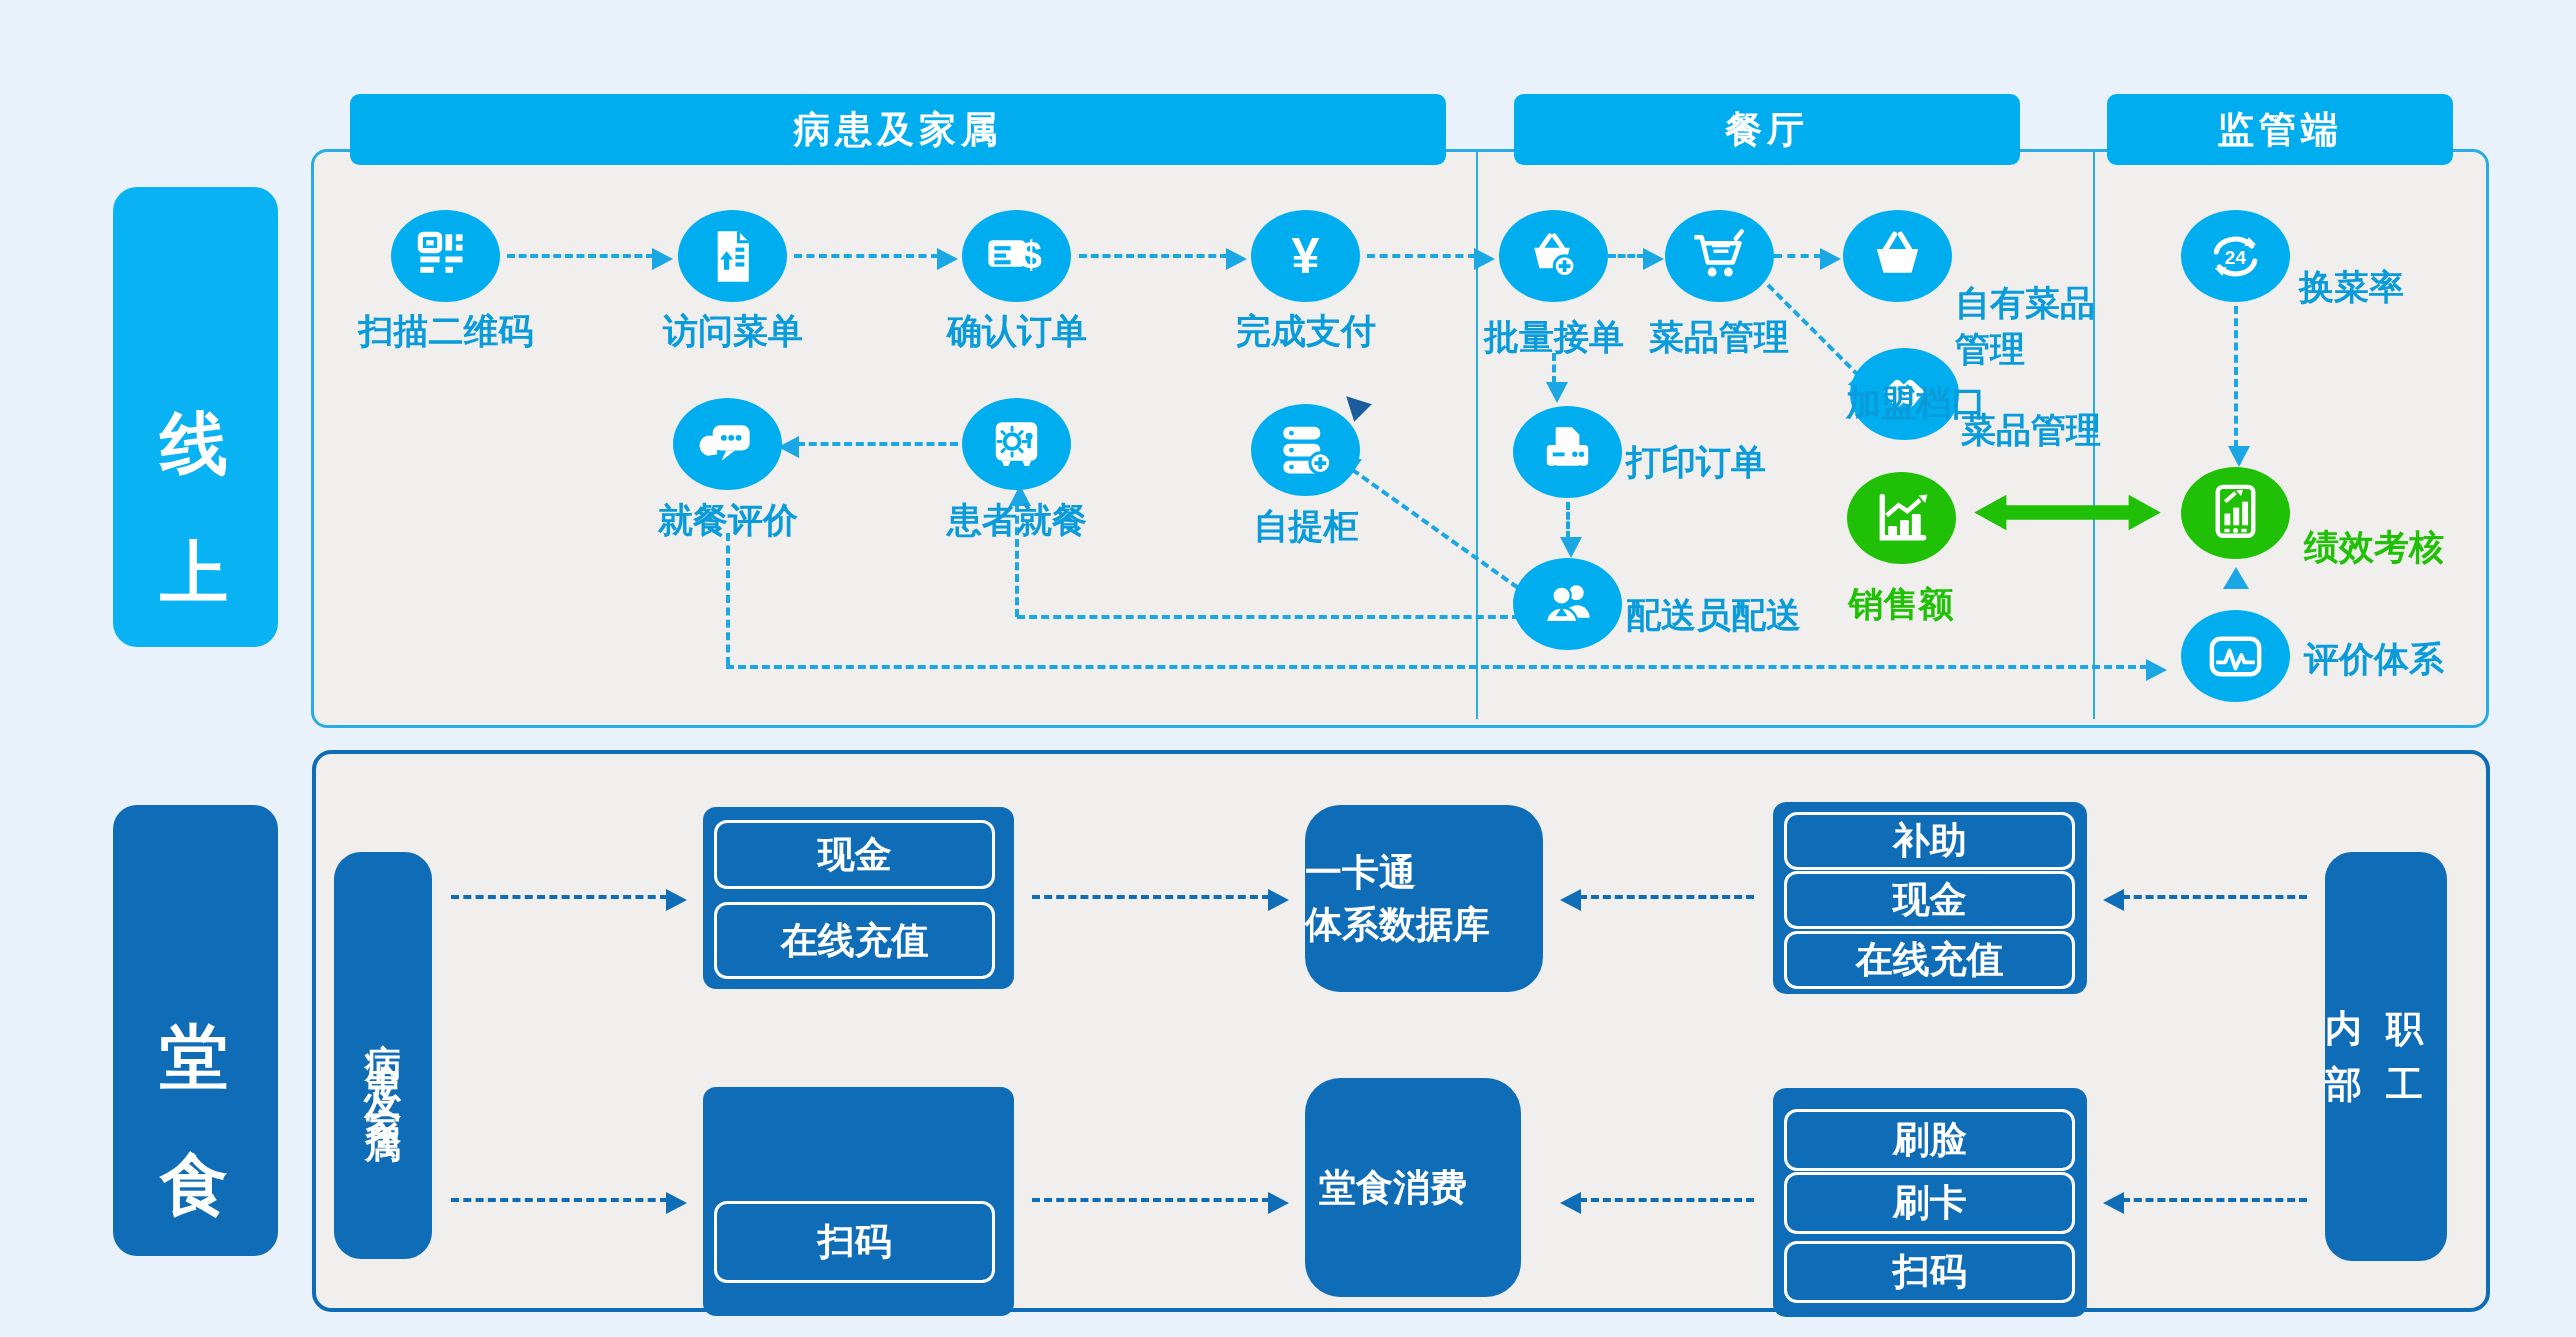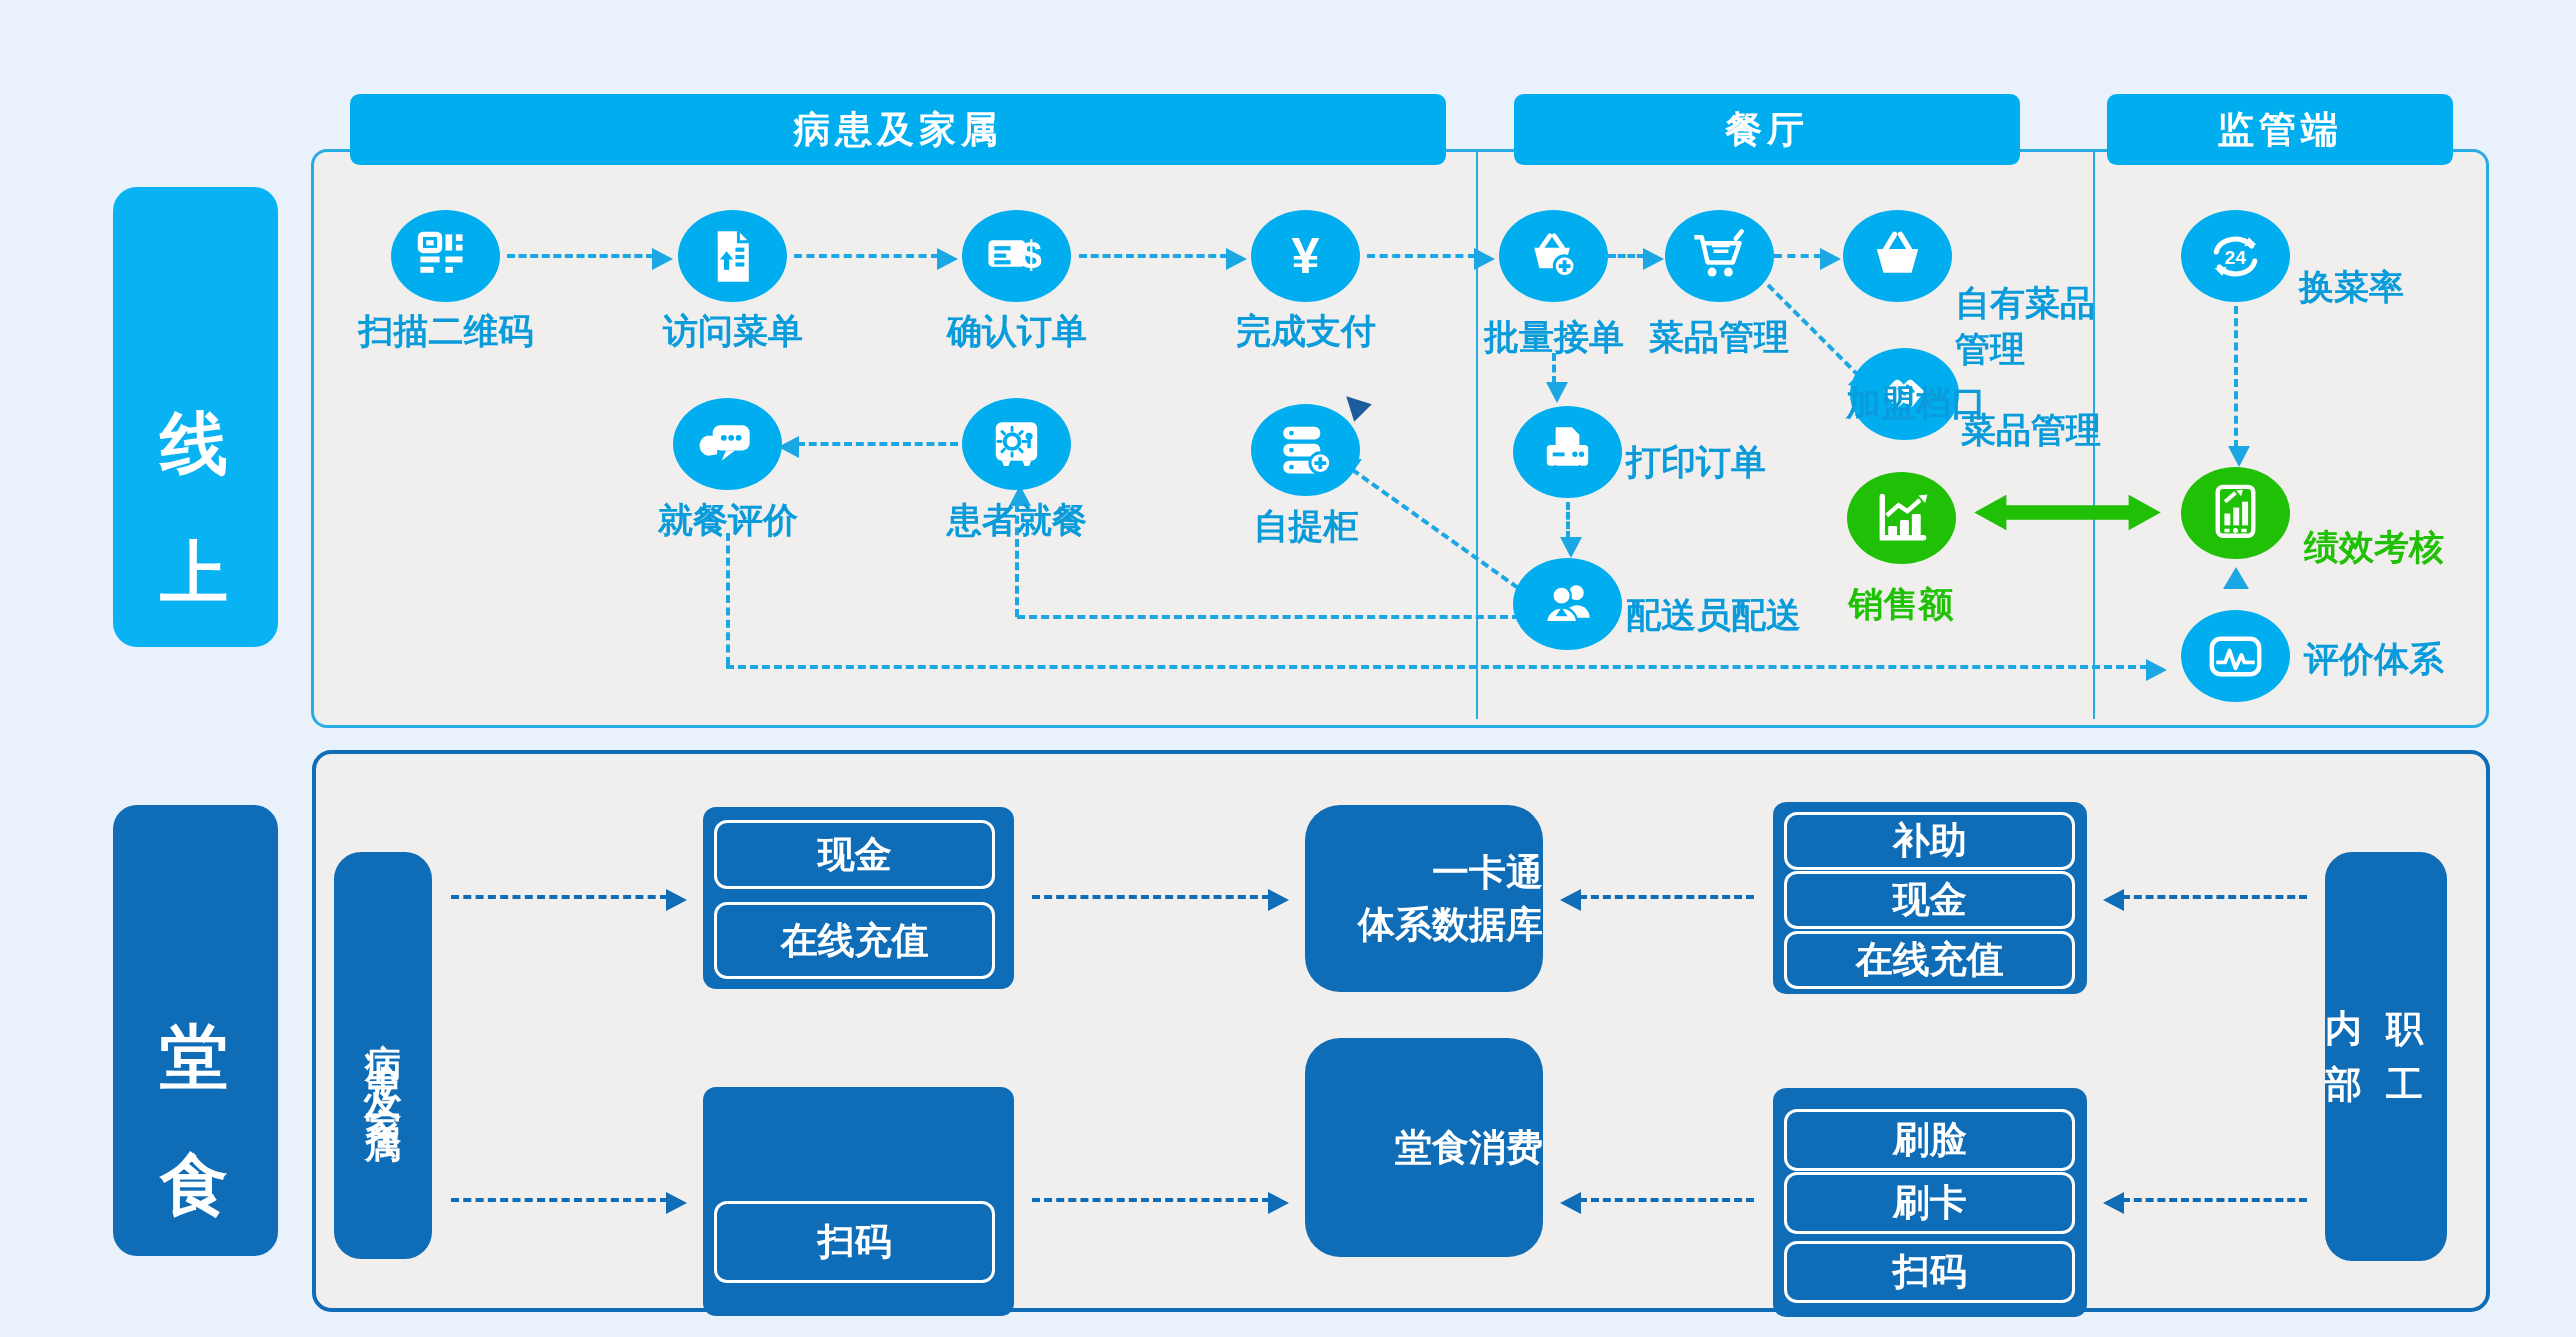--- a/index.html
+++ b/index.html
@@ -26,21 +26,21 @@
   .arrow i{position:absolute;width:0;height:0;display:block;}
   .hr{border-top:11.3px solid transparent;border-bottom:11.3px solid transparent;border-left:21px solid #1BA7E3;}
   .hl{border-top:11.3px solid transparent;border-bottom:11.3px solid transparent;border-right:21px solid #1BA7E3;}
   .hu{border-left:11.3px solid transparent;border-right:11.3px solid transparent;border-bottom:21px solid #1BA7E3;}
   .hd{border-left:11.3px solid transparent;border-right:11.3px solid transparent;border-top:21px solid #1BA7E3;}
   .dk .hr{border-left-color:#0F6CB6;}
   .dk .hl{border-right-color:#0F6CB6;}
   .rot{transform-origin:0 50%;}
   .grp{position:absolute;background:#0F6CB6;border-radius:13px;z-index:4;}
   .inner{position:absolute;border:3.2px solid #fff;border-radius:13px;color:#fff;display:flex;align-items:center;justify-content:center;font-size:37px;}
-  .bigbox{position:absolute;background:#0F6CB6;border-radius:35px;color:#fff;display:flex;flex-direction:column;align-items:flex-end;justify-content:center;font-size:37px;z-index:4;line-height:1.4;}
+  .bigbox{position:absolute;background:#0F6CB6;border-radius:35px;color:#fff;display:flex;flex-direction:column;align-items:flex-start;justify-content:center;font-size:37px;z-index:4;line-height:1.4;}
   .vbox{position:absolute;background:#0F6CB6;border-radius:27px;color:#fff;display:flex;align-items:center;justify-content:center;z-index:4;}
   .vbox .vtxt{writing-mode:vertical-rl;text-orientation:upright;font-size:37px;letter-spacing:21px;line-height:1;margin-bottom:-21px;}
   .vbox .hcol{display:flex;flex-direction:row;align-items:center;font-size:37px;line-height:1.5;}
   .tri-navy{position:absolute;z-index:3;}
 </style>
 </head>
 <body>
 
 <div id="stage">
 
@@ -347,21 +347,21 @@
       <span>职工</span>
     </div>
   </div>
 
   <div class="grp" style="left:703px;top:1087px;width:311px;height:229px;">
     <div class="inner" style="left:11.3px;top:114px;width:275px;height:76px;">
         <span>扫码</span>
       </div>
   </div>
 
-  <div class="bigbox" style="left:1305px;top:1038px;width:238px;height:219px;">
+  <div class="bigbox" style="left:1305px;top:1078px;width:202px;height:219px;padding-left:14px;">
     <span>堂食消费</span>
   </div>
 
   <div class="grp" style="left:1773px;top:1088px;width:314px;height:229px;">
     <div class="inner" style="left:11.3px;top:21px;width:285px;height:56px;">
         <span>刷脸</span>
       </div>
     <div class="inner" style="left:11.3px;top:84px;width:285px;height:56px;">
         <span>刷卡</span>
       </div>

